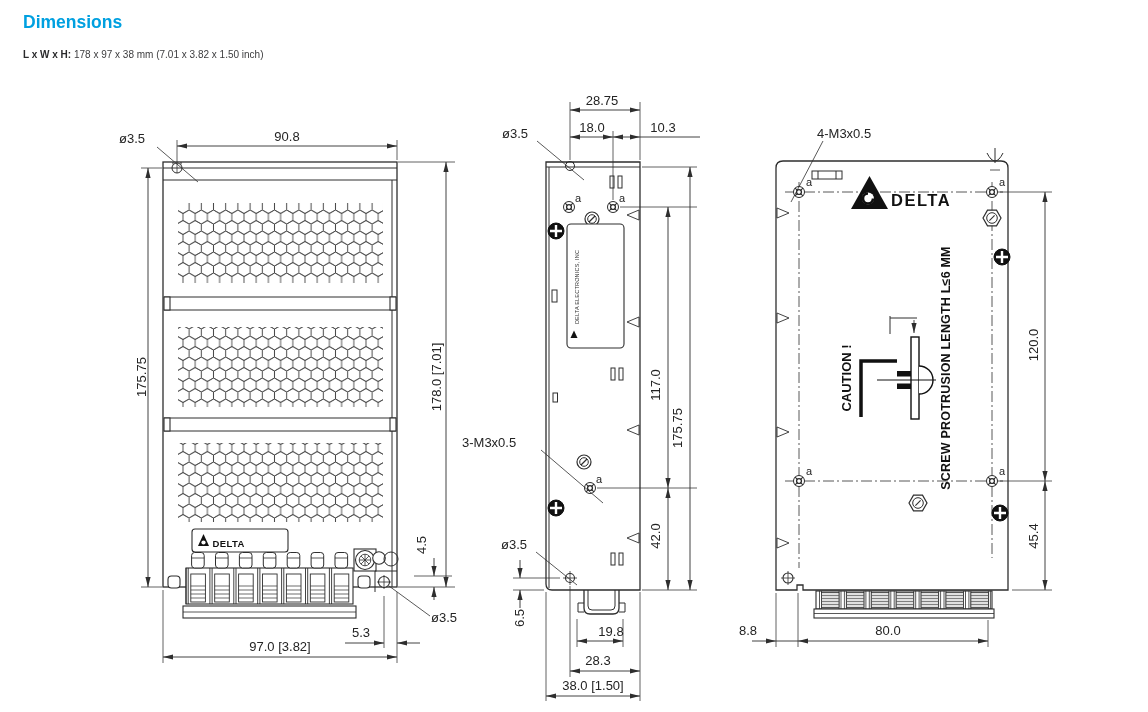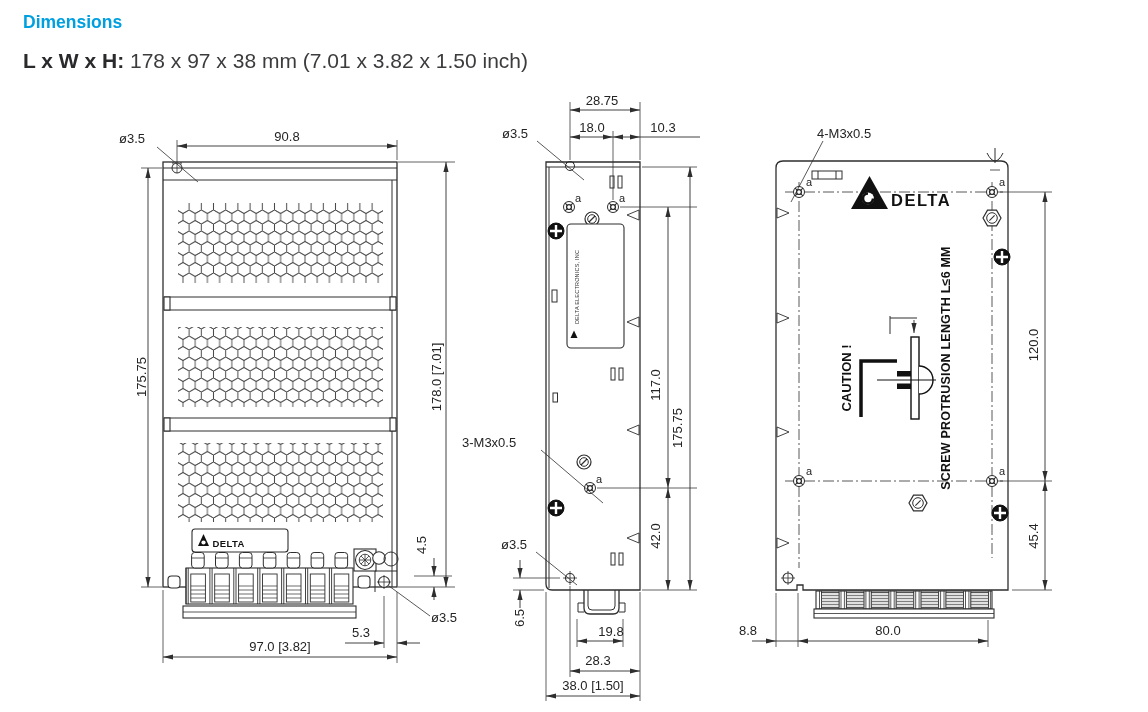--- a/index.html
+++ b/index.html
@@ -1,20 +1,20 @@
 <!DOCTYPE html>
 <html><head>
 <meta charset="utf-8">
 <style>
   html,body{margin:0;padding:0;background:#fff;}
   .canvas{position:relative;width:1148px;height:712px;background:#fff;overflow:hidden;
           font-family:"Liberation Sans",sans-serif;}
   .hdr{position:absolute;left:23px;top:12px;z-index:2;}
   .title{font-size:17.5px;font-weight:bold;color:#00a0e0;margin-bottom:16px;}
-  .subtitle{font-size:21px;color:#3c3c3e;}
+  .subtitle{font-size:10px;color:#3c3c3e;}
   .subtitle .b{font-weight:bold;color:#2a2a2c;}
   svg{position:absolute;left:0;top:0;}
   
   .ol{fill:none;stroke:#2e2e2e;stroke-width:1.3;}
   .ol2{fill:#fff;stroke:#2e2e2e;stroke-width:1.1;}
   .ln{stroke:#2e2e2e;stroke-width:1;fill:none;}
   .thin{stroke:#2e2e2e;stroke-width:.8;fill:none;}
   .ext{stroke:#2e2e2e;stroke-width:.75;fill:none;}
   .dim{stroke:#2e2e2e;stroke-width:.9;fill:none;}
   .cdash{stroke:#2e2e2e;stroke-width:.8;fill:none;stroke-dasharray:11 3 2 3;}

